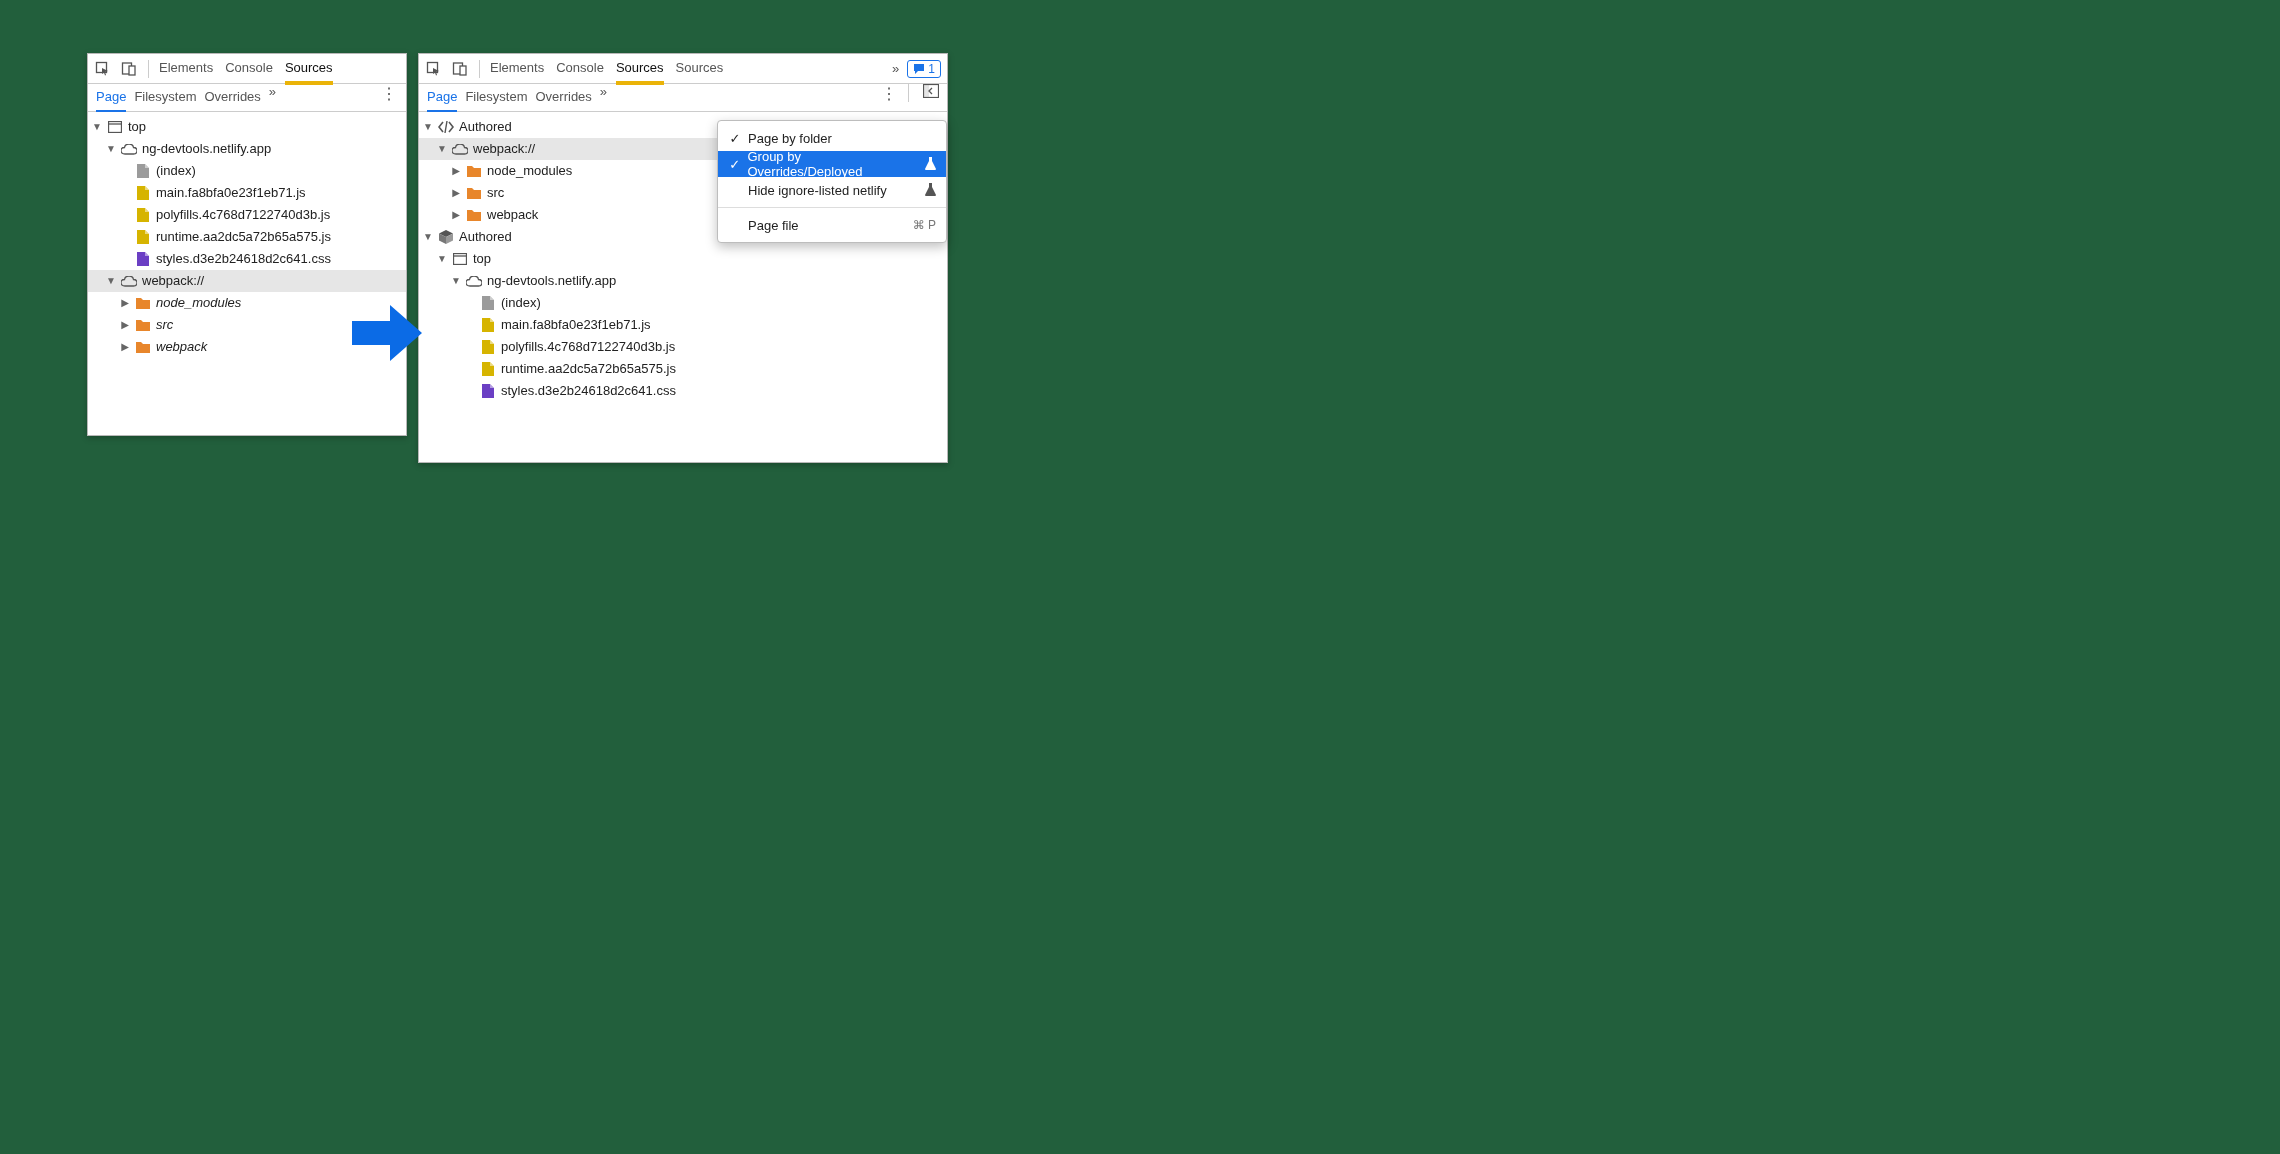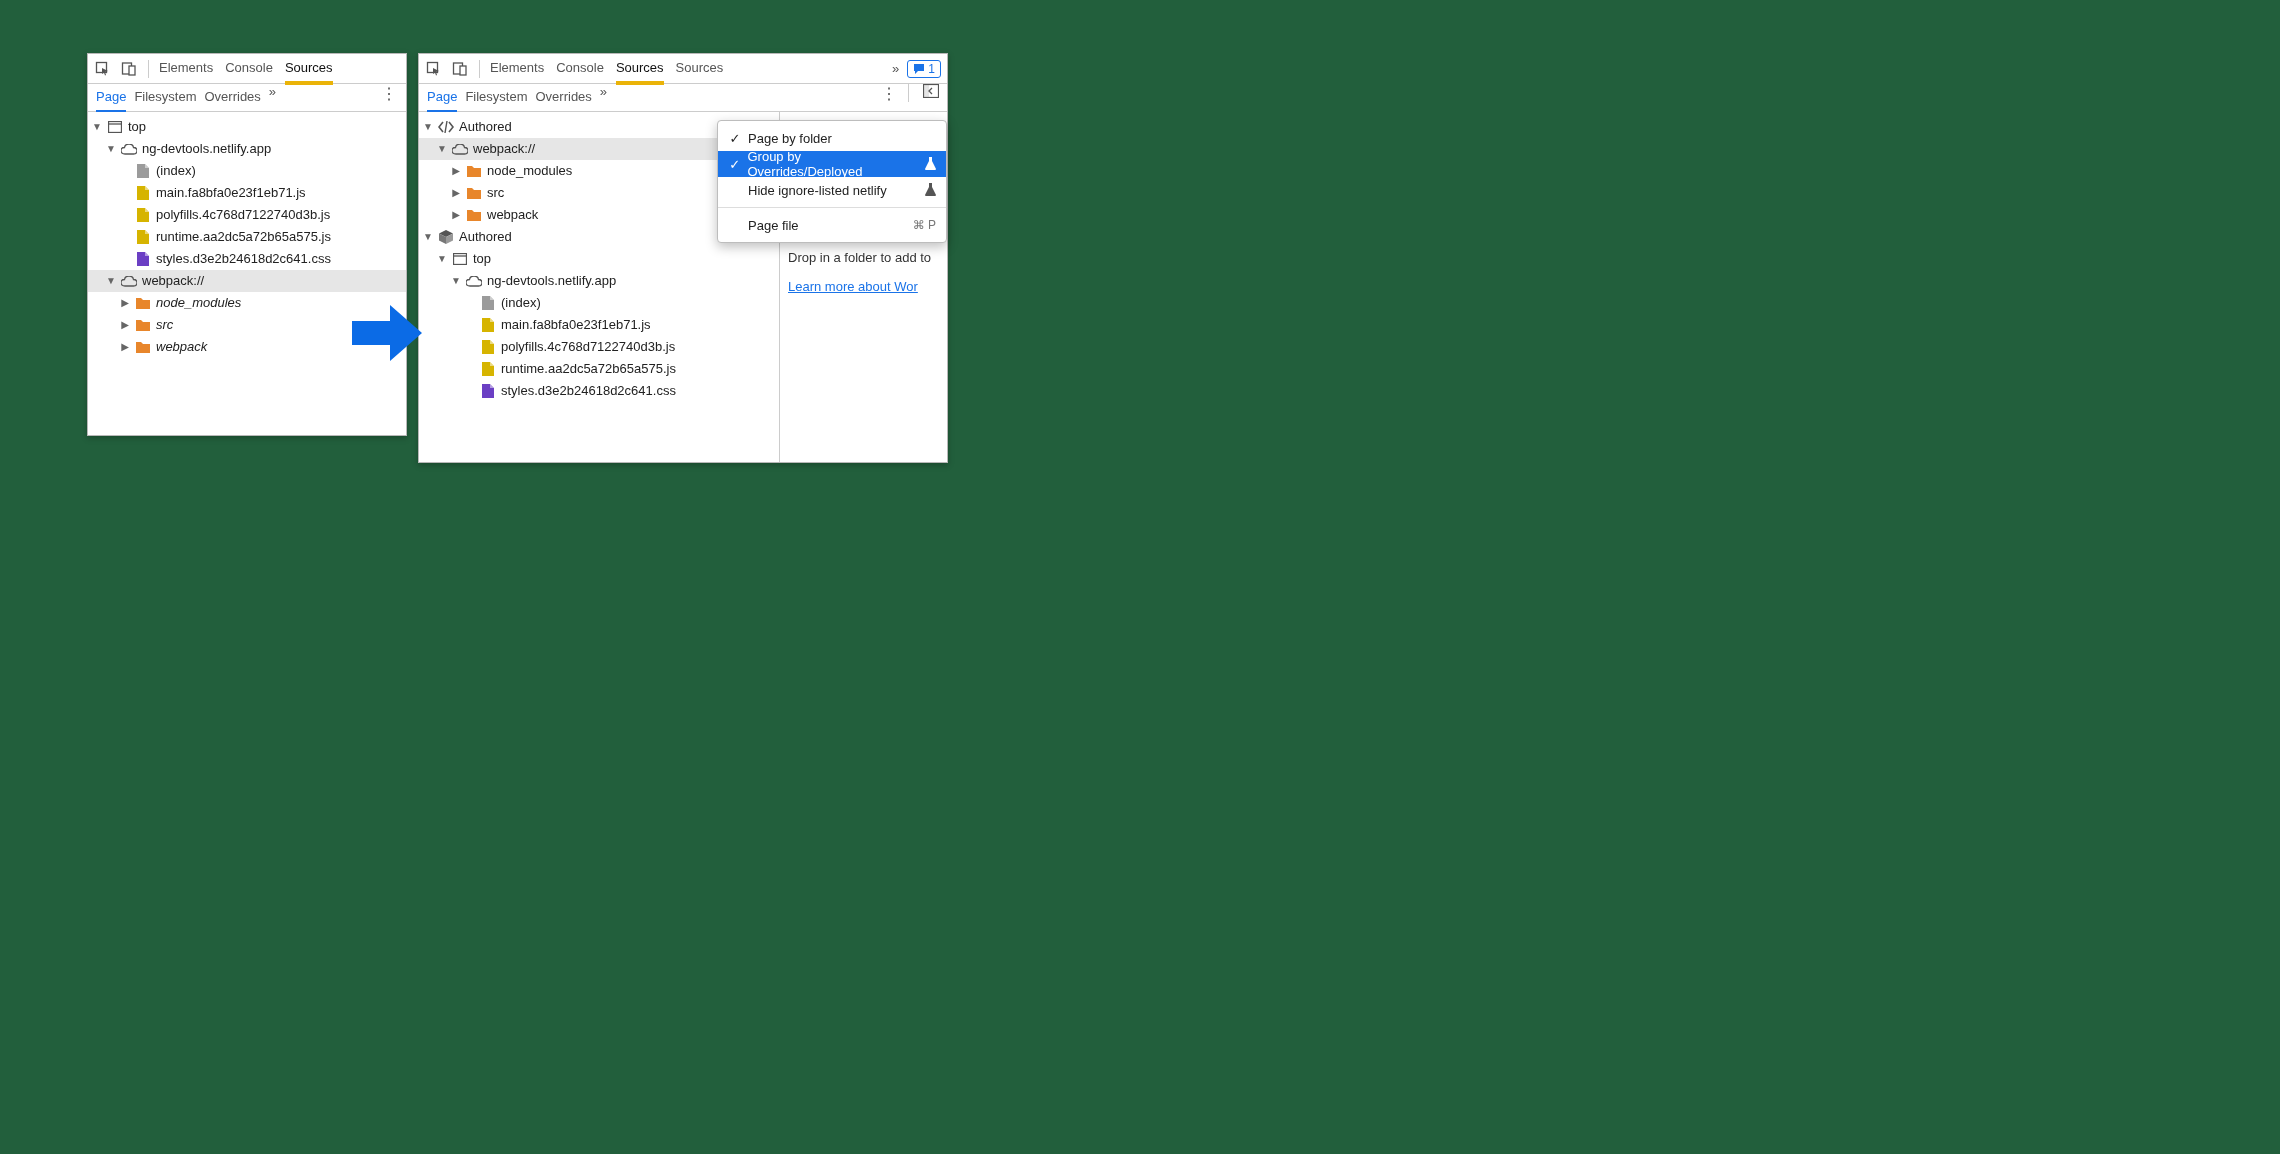--- a/index.html
+++ b/index.html
@@ -420,24 +420,20 @@
         <span class="ico-slot">
           <svg width="12" height="14" viewBox="0 0 12 14">
             <path d="M0 0 H8 L12 4 V14 H0 Z" fill="#6b3fc4"></path>
             <path d="M8 0 L8 4 L12 4 Z" fill="rgba(255,255,255,0.5)"></path>
           </svg>
         </span>
         <span class="lbl">styles.d3e2b24618d2c641.css</span>
       </div>
     </div>
 
-  <div class="rightcontent">
-    <div class="rc-text">Drop in a folder to add to</div>
-    <a class="rc-link">Learn more about Wor</a>
-  </div>
 
   <div class="ctxmenu" style="left:298px; top:66px;">
     <div class="ctxitem">
       <span class="chk">✓</span>
       <span>Page by folder</span>
     </div>
     <div class="ctxitem hl">
       <span class="chk">✓</span>
       <span>Group by Overrides/Deployed</span>
       <span class="spacer"></span>

